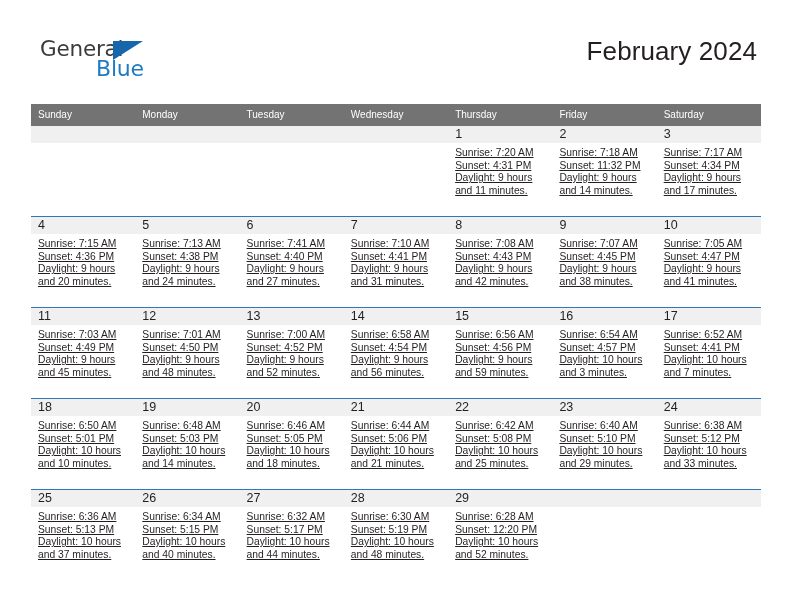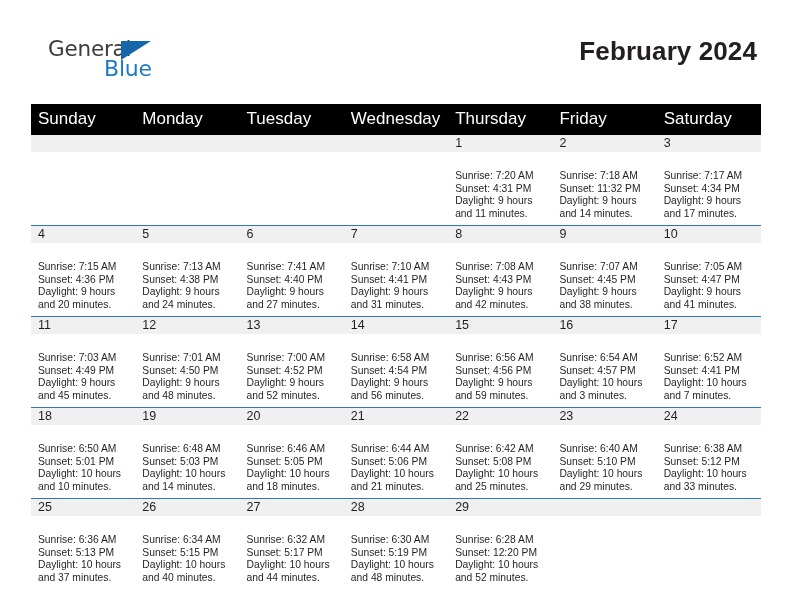--- a/index.html
+++ b/index.html
@@ -24,21 +24,21 @@
   
   .header {
     position: absolute;
     left: 0;
     top: 0;
     width: 792px;
     height: 104px;
   }
   .logo {
     position: absolute;
-    left: 48px;
+    left: 40px;
     top: 36px;
     width: 150px;
     height: 50px;
     text-decoration: underline;
   }
   .logo-general {
     position: absolute;
     left: 0;
     top: 0;
     font-size: 21.5px;
@@ -69,21 +69,20 @@
 
   .title {
     position: absolute;
     right: 35px;
     top: 36px;
     font-size: 26px;
     color: #231f20;
     text-align: right;
     white-space: nowrap;
     letter-spacing: 0.1px;
-    font-weight: bold;
   }
   .subtitle {
     position: absolute;
     right: 35px;
     top: 78px;
     font-size: 13.5px;
     color: #231f20;
     text-align: right;
     white-space: nowrap;
   }
@@ -93,23 +92,23 @@
     position: absolute;
     left: 31px;
     top: 104px;
     width: 730px;
     border-collapse: collapse;
     table-layout: fixed;
   }
   .calendar col { width: 104.28px; }
 
   .calendar thead th {
-    background: #000000;
+    background: #737373;
     color: #ffffff;
-    font-size: 17px;
+    font-size: 10px;
     font-weight: normal;
     text-align: left;
     padding: 5px 0 6px 7px;
     height: 11px;
     border: none;
   }
 
   .week-row td {
     vertical-align: top;
     padding: 0;
@@ -131,24 +130,25 @@
     height: 15px;
     line-height: 15px;
     padding: 1px 0 1px 7px;
     font-size: 12.5px;
     color: #231f20;
   }
   .cell.empty .daynum {
     background: #f0f0f0;
   }
   .info {
-    padding: 18px 6px 0 7px;
+    padding: 4px 6px 0 7px;
     font-size: 10.3px;
     line-height: 12.6px;
     color: #231f20;
+    text-decoration: underline;
   }
   .info div { white-space: nowrap; }
 </style>
 </head>
 <body>
 
 <div class="page">
 
   <div class="header">
 

